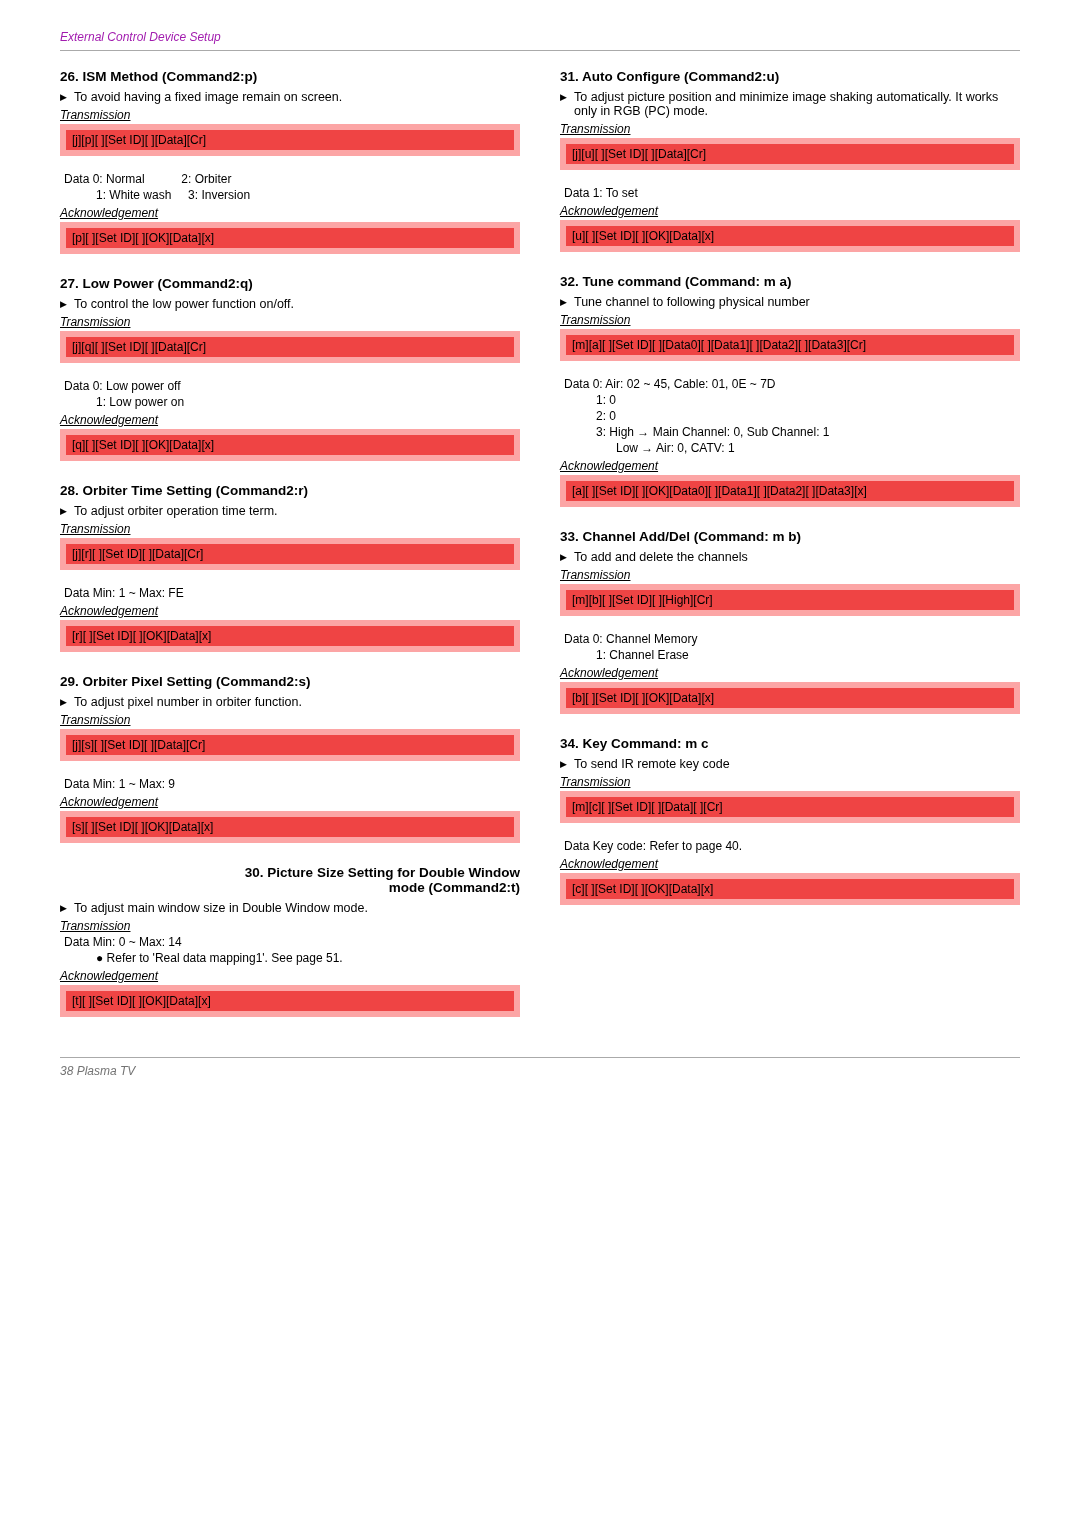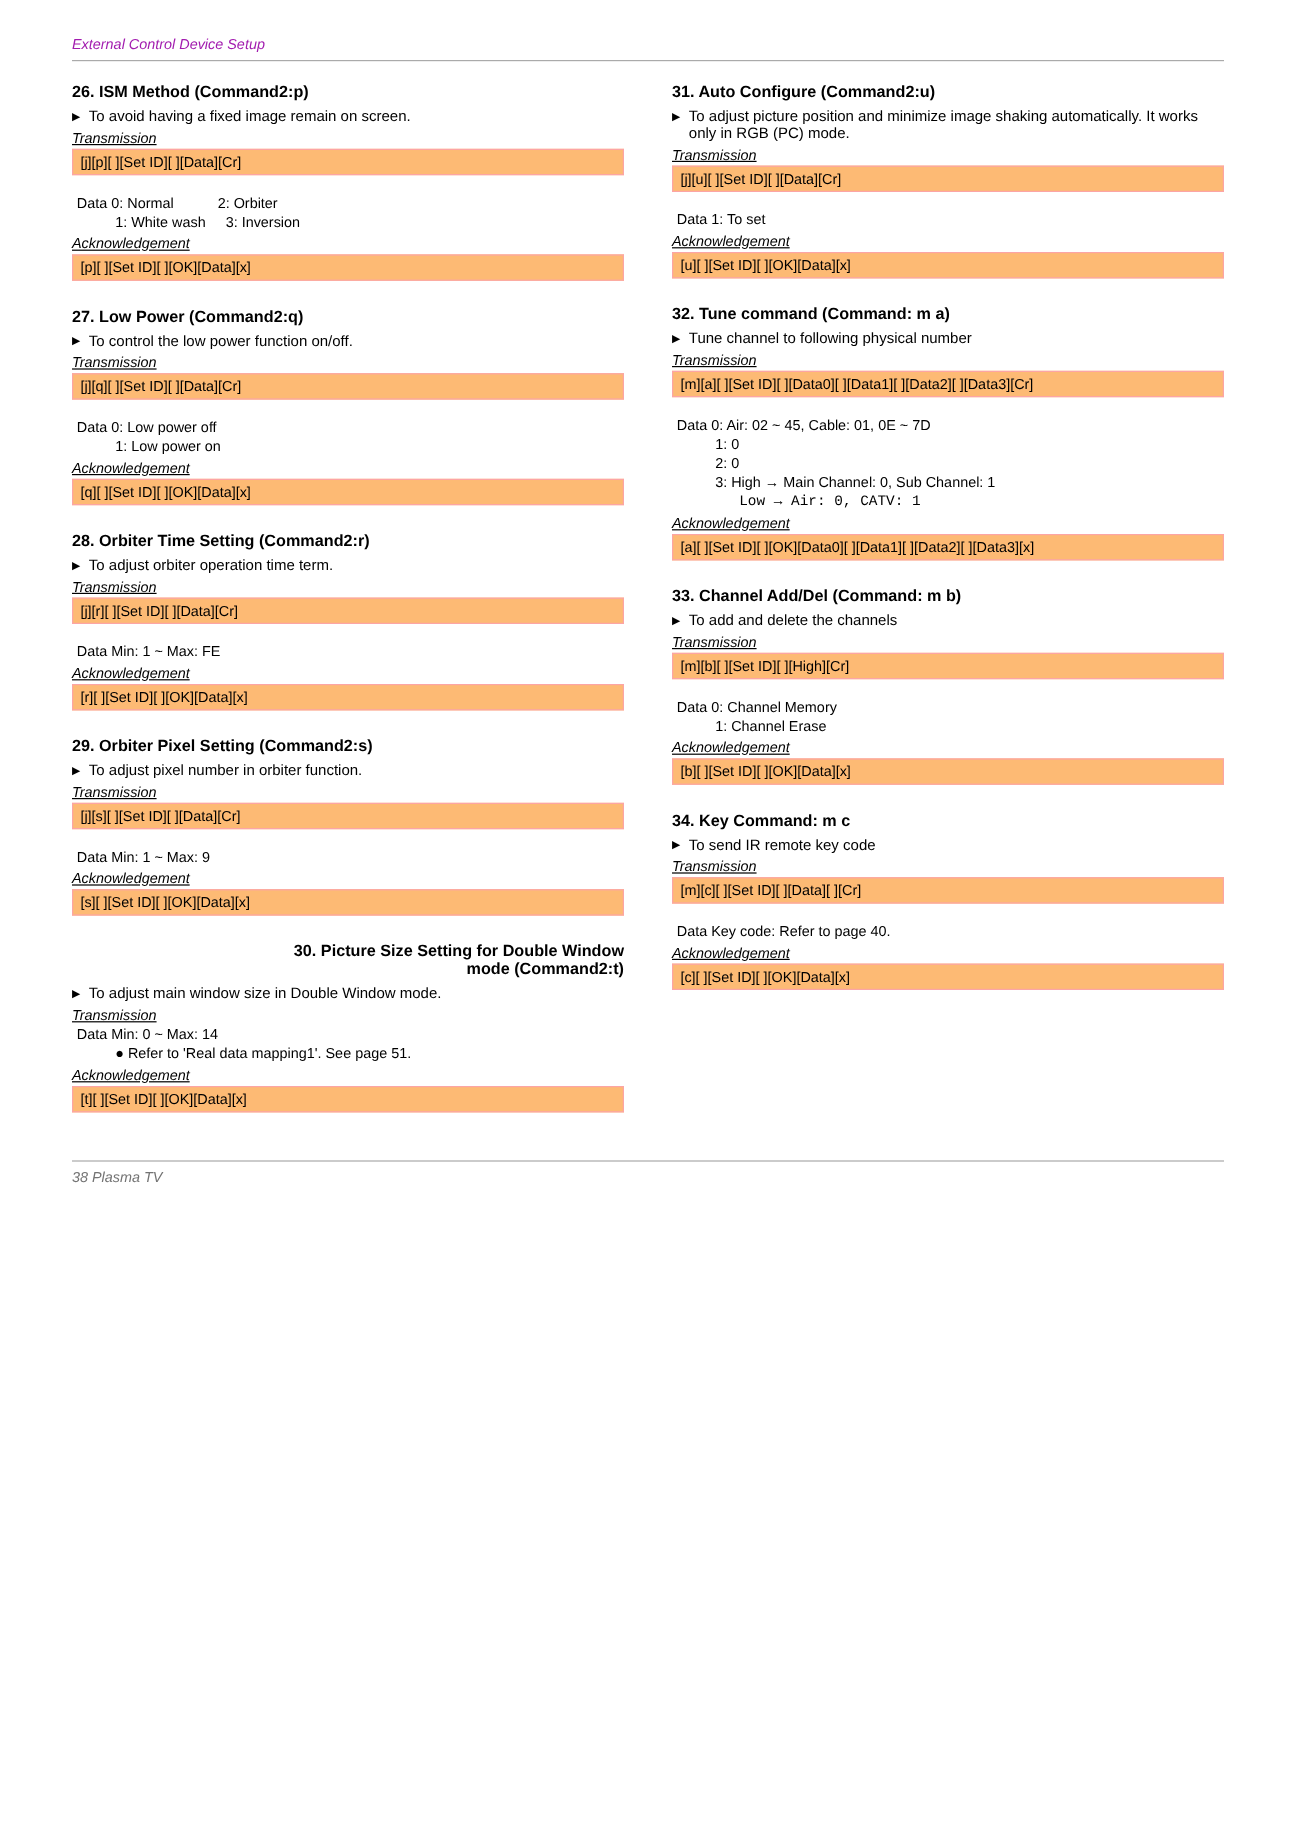--- a/index.html
+++ b/index.html
@@ -75,25 +75,25 @@
       top: 2px;
     }
     .transmission-label {
       font-style: italic;
       font-size: 12px;
       text-decoration: underline;
       margin-bottom: 2px;
       margin-top: 4px;
     }
     .code-box-wide {
-      border: 1px solid #fca5a5;
+      border: 6px solid #fca5a5;
       padding: 3px 6px;
       font-size: 12px;
       font-family: Arial, sans-serif;
-      background: #fdba74;
+      background: #ef4444;
       margin-bottom: 16px;
       display: block;
       width: 100%;
     }
     .data-text {
       font-size: 12px;
       margin-bottom: 2px;
       margin-top: 2px;
       padding-left: 4px;
     }
@@ -190,21 +190,21 @@
 
       <div class="section">
         <div class="section-title">32. Tune command (Command: m a)</div>
         <div class="bullet-text">Tune channel to following physical number</div>
         <div class="transmission-label">Transmission</div>
         <div class="code-box-wide">[m][a][  ][Set ID][  ][Data0][  ][Data1][  ][Data2][  ][Data3][Cr]</div>
         <div class="data-text">Data 0: Air: 02 ~ 45, Cable: 01, 0E ~ 7D</div>
         <div class="data-text" style="padding-left: 36px;">1: 0</div>
         <div class="data-text" style="padding-left: 36px;">2: 0</div>
         <div class="data-text" style="padding-left: 36px;">3: High → Main Channel: 0, Sub Channel: 1</div>
-        <div class="data-text" style="padding-left: 56px; font-family: Liberation Mono, monospace;">Low → Air: 0, CATV: 1</div>
+        <div class="data-text" style="padding-left: 56px;">Low → Air: 0, CATV: 1</div>
         <div class="ack-label">Acknowledgement</div>
         <div class="code-box-wide">[a][  ][Set ID][  ][OK][Data0][  ][Data1][  ][Data2][  ][Data3][x]</div>
       </div>
 
       <div class="section">
         <div class="section-title">33. Channel Add/Del (Command: m b)</div>
         <div class="bullet-text">To add and delete the channels</div>
         <div class="transmission-label">Transmission</div>
         <div class="code-box-wide">[m][b][  ][Set ID][  ][High][Cr]</div>
         <div class="data-text">Data  0: Channel Memory</div>

